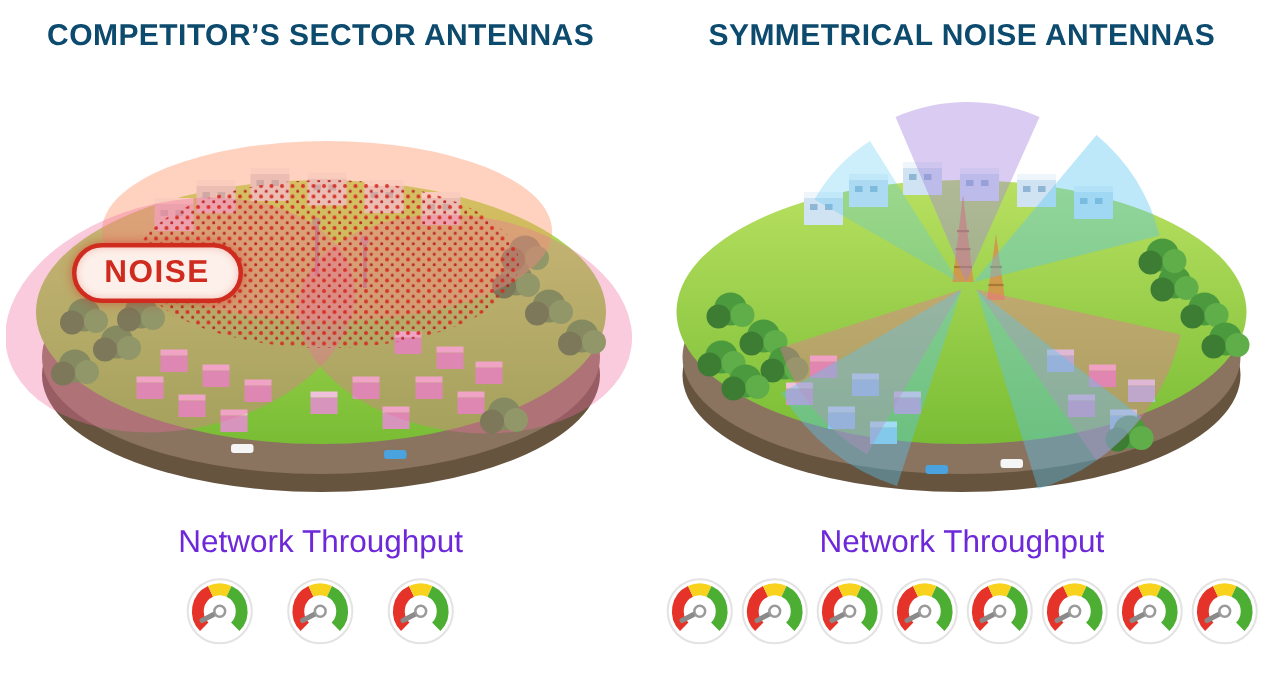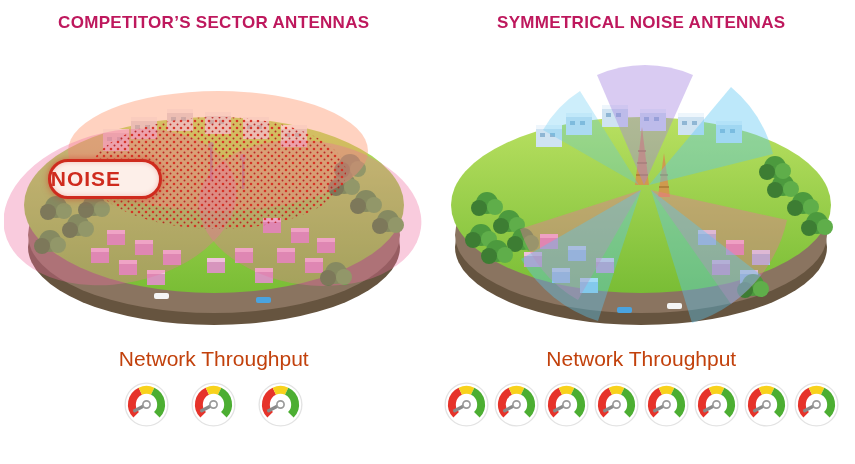--- a/index.html
+++ b/index.html
@@ -4,34 +4,34 @@
 <style>
   * { margin:0; padding:0; box-sizing:border-box; }
   html,body { background:#ffffff; }
   body {
     width:855px; height:464px; overflow:hidden;
     font-family:"Liberation Sans", sans-serif;
   }
   .canvas { width:855px; height:464px; display:flex; }
   .panel { width:50%; height:100%; display:flex; flex-direction:column; align-items:center; }
   .panel-title {
-    margin-top:13px; font-size:17px; font-weight:700; letter-spacing:.3px;
-    color:#be185d; text-align:right;
+    margin-top:13px; font-size:20px; font-weight:700; letter-spacing:.3px;
+    color:#0c4a6e; text-align:right;
   }
   .illustration { position:relative; width:420px; height:300px; margin-top:2px; }
   .illustration svg { width:100%; height:100%; display:block; }
   .noise-badge {
     position:absolute; left:44px; top:124px; width:114px; height:40px;
     border:3px solid var(--noise-red,#cf2b1e); border-radius:21px;
     background:#fdefe9; color:var(--noise-red,#cf2b1e);
     font-size:21px; font-weight:700; letter-spacing:1px;
-    display:flex; align-items:center; justify-content:flex-start;
+    display:flex; align-items:center; justify-content:center;
     box-shadow:0 0 7px rgba(207,43,30,.55), inset 0 0 5px rgba(207,43,30,.25);
   }
-  .throughput-label { margin-top:12px; font-size:21px; color:#c2410c; }
+  .throughput-label { margin-top:12px; font-size:21px; color:#6d28d9; }
   .gauges { display:flex; align-items:center; margin-top:11px; }
   .gauges-wide { gap:22px; }
   .gauges-tight { gap:5px; }
   .gauge { width:45px; height:45px; }
 </style>
 </head>
 <body>
 
 <div class="canvas">
 

